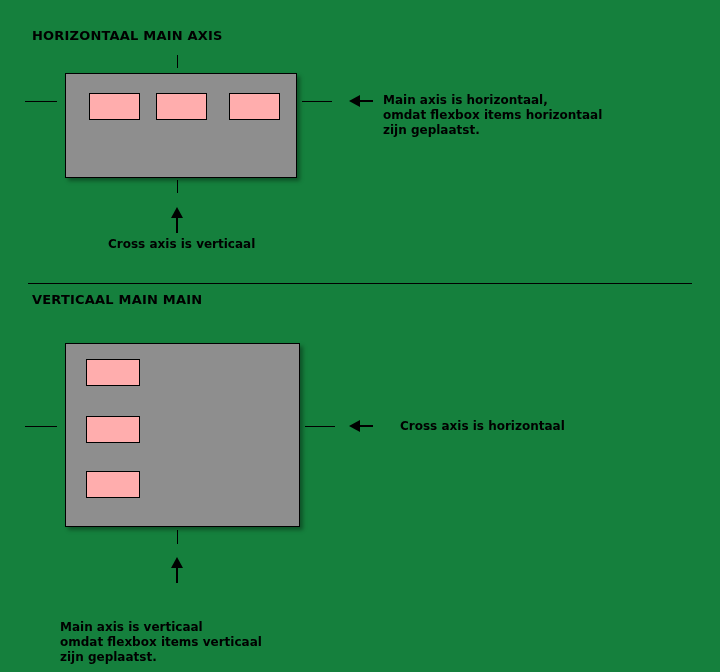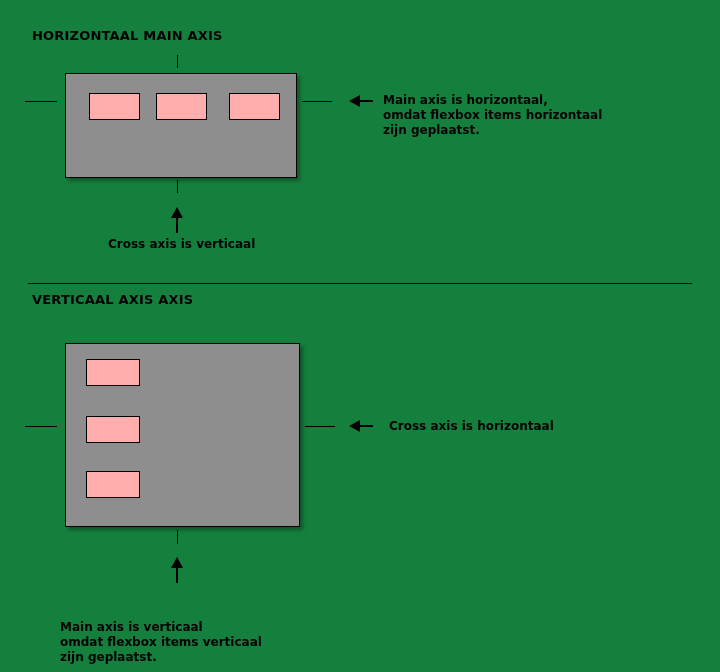--- a/index.html
+++ b/index.html
@@ -121,37 +121,37 @@
 
   <div class="arrow-up" style="left:171px; top:207px;">
     <div class="head"></div>
     <div class="stem"></div>
   </div>
 
   <div class="note" style="left:92px; top:237px;margin-left:16px;">Cross axis is verticaal</div>
 
   <div class="divider" style="left:28px; top:283px; width:664px;"></div>
 
-  <div class="title" style="left:32px; top:292px;">VERTICAAL AXIS AXIS</div>
+  <div class="title" style="left:32px; top:292px;">VERTICAAL MAIN MAIN</div>
 
   <div class="hline" style="left:25px; top:426px; width:32px;"></div>
   <div class="hline" style="left:305px; top:426px; width:30px;"></div>
 
   <div class="flexbox" style="left:65px; top:343px; width:233px; height:182px;">
     <div class="flex-item" style="left:20px; top:15px; width:52px;"></div>
     <div class="flex-item" style="left:20px; top:72px; width:52px;"></div>
     <div class="flex-item" style="left:20px; top:127px; width:52px;"></div>
   </div>
 
   <div class="arrow-left" style="left:349px; top:420px;">
     <div class="head"></div>
     <div class="stem"></div>
   </div>
 
-  <div class="note" style="left:389px; top:419px;">Cross axis is horizontaal</div>
+  <div class="note" style="left:400px; top:419px;">Cross axis is horizontaal</div>
 
   <div class="vline" style="left:177px; top:530px; height:14px;"></div>
 
   <div class="arrow-up" style="left:171px; top:557px;">
     <div class="head"></div>
     <div class="stem"></div>
   </div>
 
   <div class="note" style="left:60px; top:600px;margin-top:20px;">Main axis is verticaal
 omdat flexbox items verticaal

